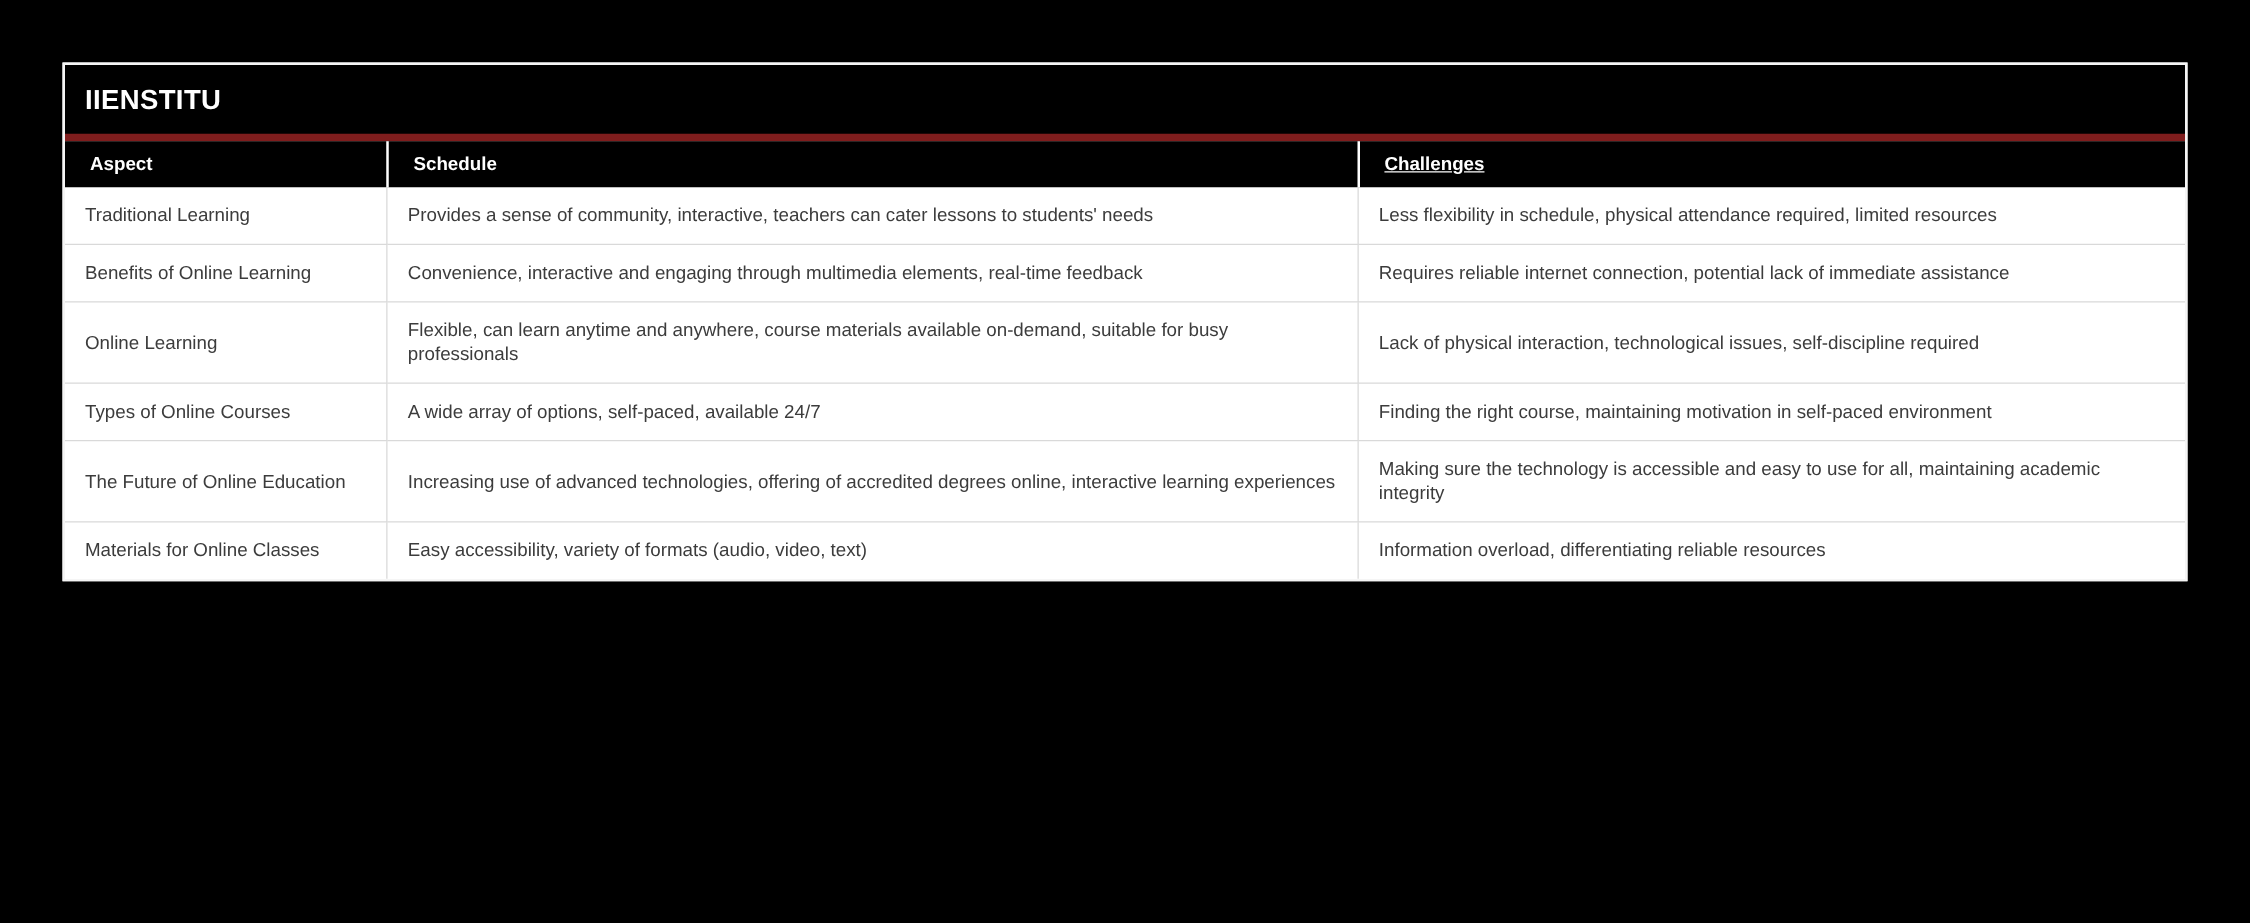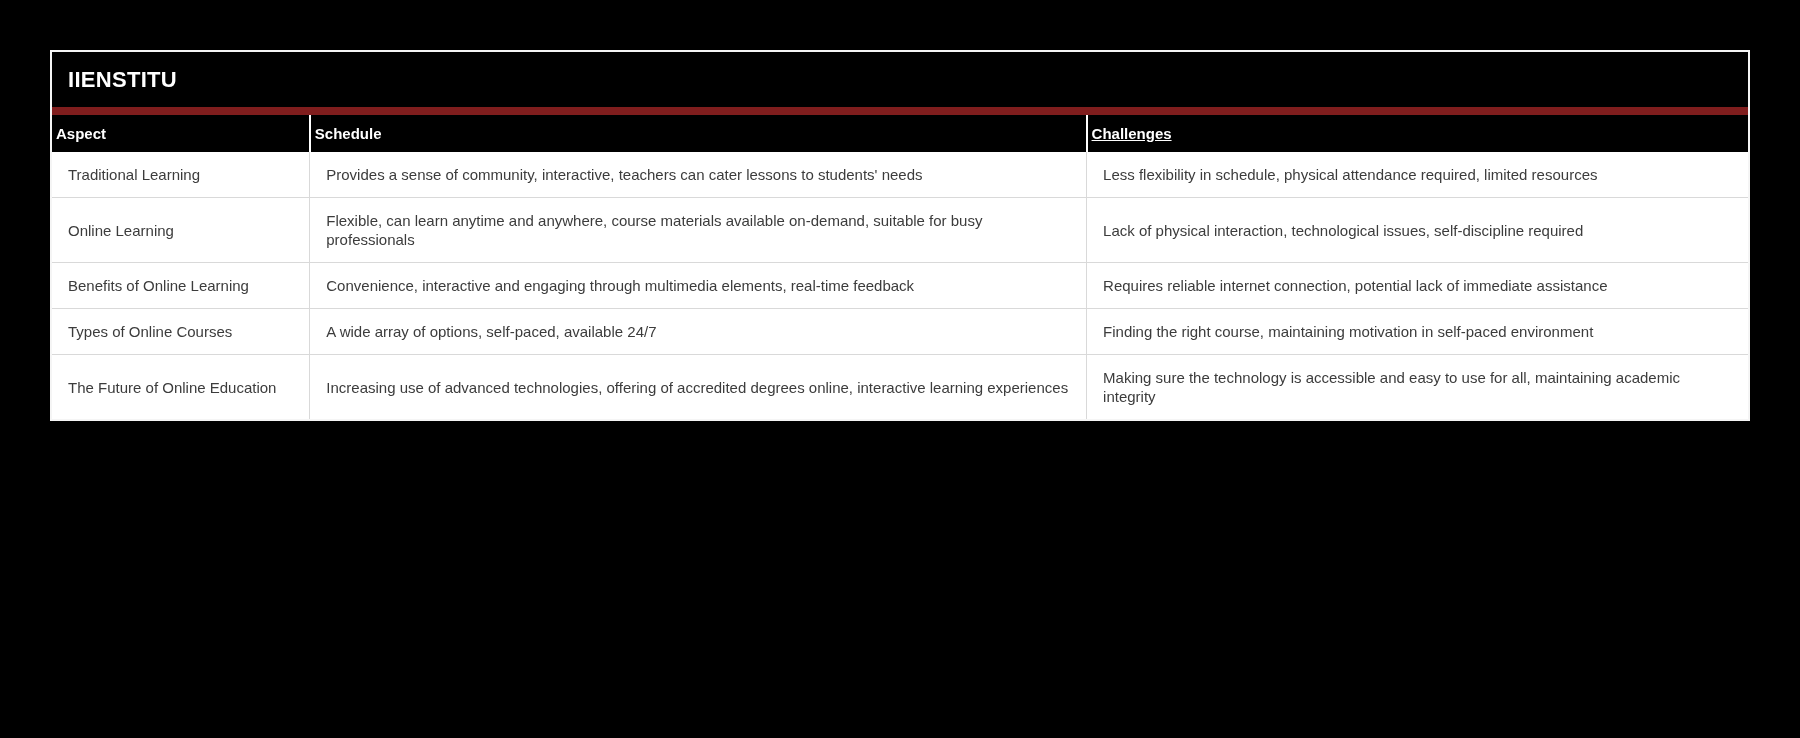--- a/index.html
+++ b/index.html
@@ -27,37 +27,37 @@
     background:var(--body-bg);
     border:2px solid var(--outer-border);
   }
   .card-title{
     background:var(--title-bg);
     color:var(--title-text);
     font-size:22px;
     font-weight:700;
     letter-spacing:0.3px;
     padding:15px 16px 14px 16px;
-    border-bottom:8px solid #7f1d1d;
+    border-bottom:6px solid #7f1d1d;
   }
   table.tbl{
     width:100%;
     border-collapse:collapse;
     table-layout:fixed;
   }
   col.c-aspect{width:15.2%;}
   col.c-benefits{width:45.8%;}
   col.c-challenges{width:39%;}
   .tbl thead th{
     background:var(--header-bg);
     color:var(--header-text);
     font-size:15px;
     font-weight:700;
     text-align:left;
-    padding:10px 4px;
+    padding:10px 20px;
     border-right:2px solid #ffffff;
   }
   .tbl thead th:last-child{border-right:none;text-decoration:underline;}
   .tbl tbody td{
     background:var(--body-bg);
     color:var(--body-text);
     font-size:15px;
     line-height:19px;
     vertical-align:middle;
     padding:13px 16px;
@@ -86,34 +86,39 @@
         <th>Challenges</th>
       </tr>
     </thead>
     <tbody>
       <tr>
         <td class="aspect-cell">Traditional Learning</td>
         <td>Provides a sense of community, interactive, teachers can cater lessons to students' needs</td>
         <td>Less flexibility in schedule, physical attendance required, limited resources</td>
       </tr>
       <tr>
+        <td class="aspect-cell">Benefits of Online Learning</td>
+        <td>Convenience, interactive and engaging through multimedia elements, real-time feedback</td>
+        <td>Requires reliable internet connection, potential lack of immediate assistance</td>
+      </tr>
+      <tr>
         <td class="aspect-cell">Online Learning</td>
         <td>Flexible, can learn anytime and anywhere, course materials available on-demand, suitable for busy professionals</td>
         <td>Lack of physical interaction, technological issues, self-discipline required</td>
-      </tr>
-      <tr>
-        <td class="aspect-cell">Benefits of Online Learning</td>
-        <td>Convenience, interactive and engaging through multimedia elements, real-time feedback</td>
-        <td>Requires reliable internet connection, potential lack of immediate assistance</td>
       </tr>
       <tr>
         <td class="aspect-cell">Types of Online Courses</td>
         <td>A wide array of options, self-paced, available 24/7</td>
         <td>Finding the right course, maintaining motivation in self-paced environment</td>
       </tr>
       <tr>
         <td class="aspect-cell">The Future of Online Education</td>
         <td>Increasing use of advanced technologies, offering of accredited degrees online, interactive learning experiences</td>
         <td>Making sure the technology is accessible and easy to use for all, maintaining academic integrity</td>
       </tr>
+      <tr>
+        <td class="aspect-cell">Materials for Online Classes</td>
+        <td>Easy accessibility, variety of formats (audio, video, text)</td>
+        <td>Information overload, differentiating reliable resources</td>
+      </tr>
     </tbody>
   </table>
 </div>
 
 </body></html>

